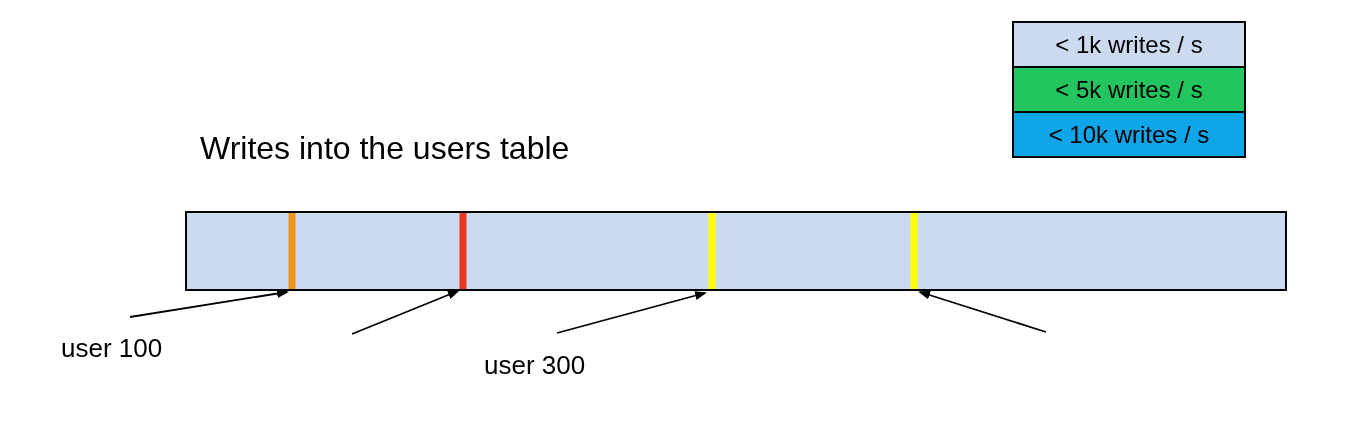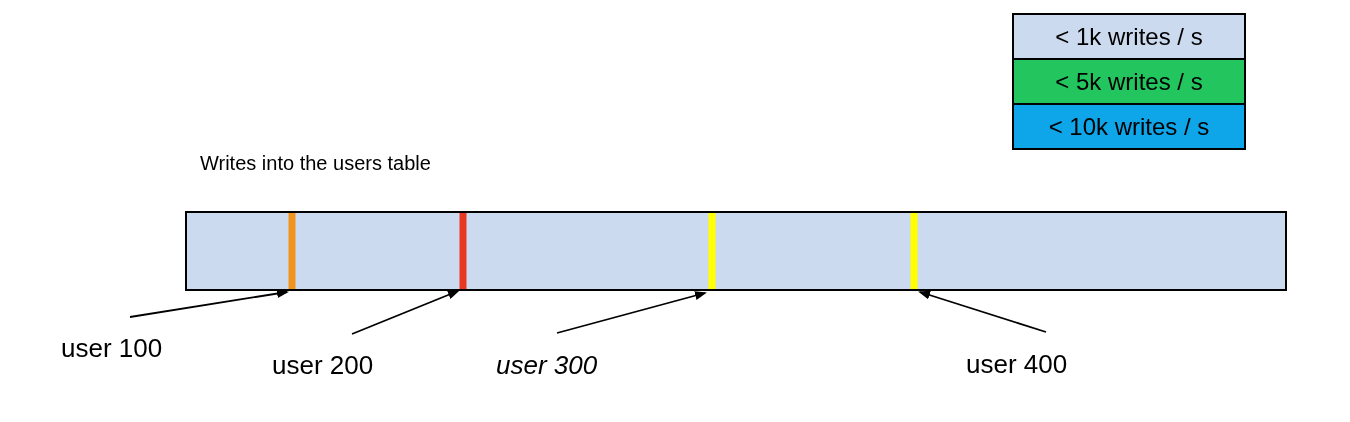--- a/index.html
+++ b/index.html
@@ -7,22 +7,22 @@
   .canvas {
     position: relative;
     width: 1350px;
     height: 422px;
     background: #ffffff;
     overflow: hidden;
   }
   .diagram-title {
     position: absolute;
     left: 200px;
-    top: 148px;
-    font-size: 20px;
+    top: 133px;
+    font-size: 32px;
     line-height: 30px;
     white-space: nowrap;
   }
   
   .legend {
     position: absolute;
     left: 1012px;
     top: 9px;
     width: 234px;
   }
@@ -30,21 +30,21 @@
     box-sizing: border-box;
     height: 47px;
     border: 2px solid #000;
     margin-top: -2px;
     display: flex;
     align-items: center;
     justify-content: center;
     font-size: 24px;
     white-space: nowrap;
   }
-  .legend-row:first-child { margin-top: 4px; }
+  .legend-row:first-child { margin-top: 12px; }
   
   .table-bar {
     position: absolute;
     left: 185px;
     top: 211px;
     width: 1102px;
     height: 80px;
     box-sizing: border-box;
     border: 2px solid #000;
   }
@@ -57,21 +57,21 @@
   }
   
   .user-label {
     position: absolute;
     font-size: 26px;
     line-height: 28px;
     white-space: nowrap;
   }
   #label-user-100 { left: 61px;  top: 334px; }
   #label-user-200 { left: 272px; top: 351px; }
-  #label-user-300 { left: 496px; top: 351px; font-style: italic; }
+  #label-user-300 { left: 484px; top: 351px; }
   #label-user-400 { left: 966px; top: 350px; }
   .arrow-layer {
     position: absolute;
     left: 0; top: 0;
     width: 1350px;
     height: 422px;
     pointer-events: none;
   }
 </style>
 </head>
@@ -106,17 +106,15 @@
         <path d="M0,0 L12,4.5 L0,9 z" fill="#000"></path>
       </marker>
     </defs>
     <line x1="130" y1="317" x2="287" y2="292" stroke="#000" stroke-width="1.8" marker-end="url(#arrowhead)"></line>
     <line x1="352" y1="334" x2="458" y2="291" stroke="#000" stroke-width="1.8" marker-end="url(#arrowhead)"></line>
     <line x1="557" y1="333" x2="705" y2="293" stroke="#000" stroke-width="1.8" marker-end="url(#arrowhead)"></line>
     <line x1="1046" y1="332" x2="920" y2="292" stroke="#000" stroke-width="1.8" marker-end="url(#arrowhead)"></line>
   </svg>
 
   <div class="user-label" id="label-user-100">user 100</div>
-  <div class="user-label" id="label-user-200">user 200</div>
   <div class="user-label" id="label-user-300">user 300</div>
-  <div class="user-label" id="label-user-400">user 400</div>
 
 </div>
 
 </body></html>

